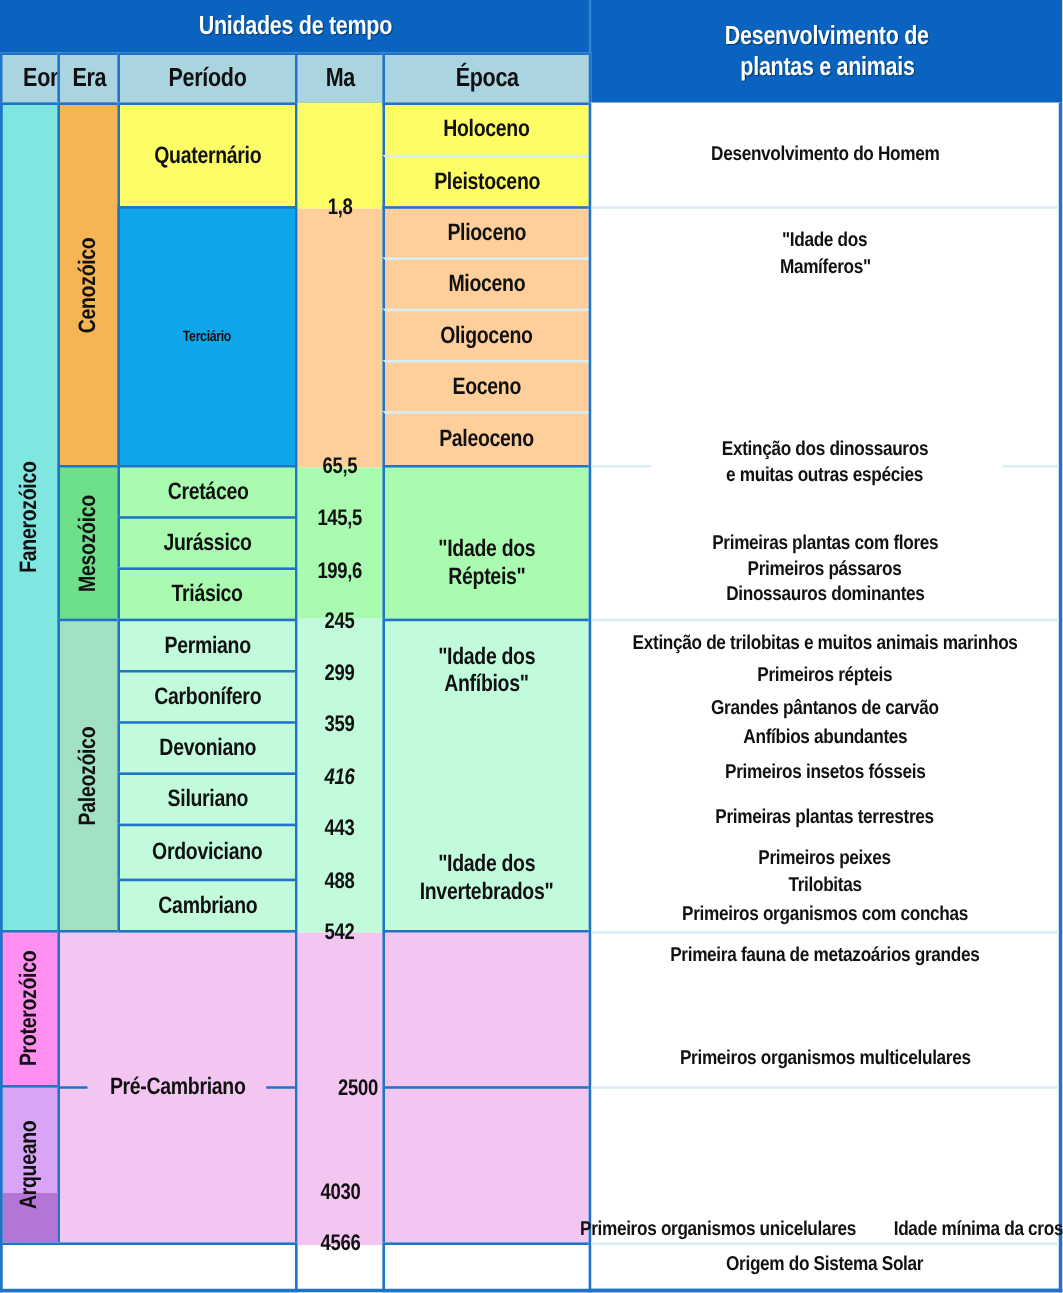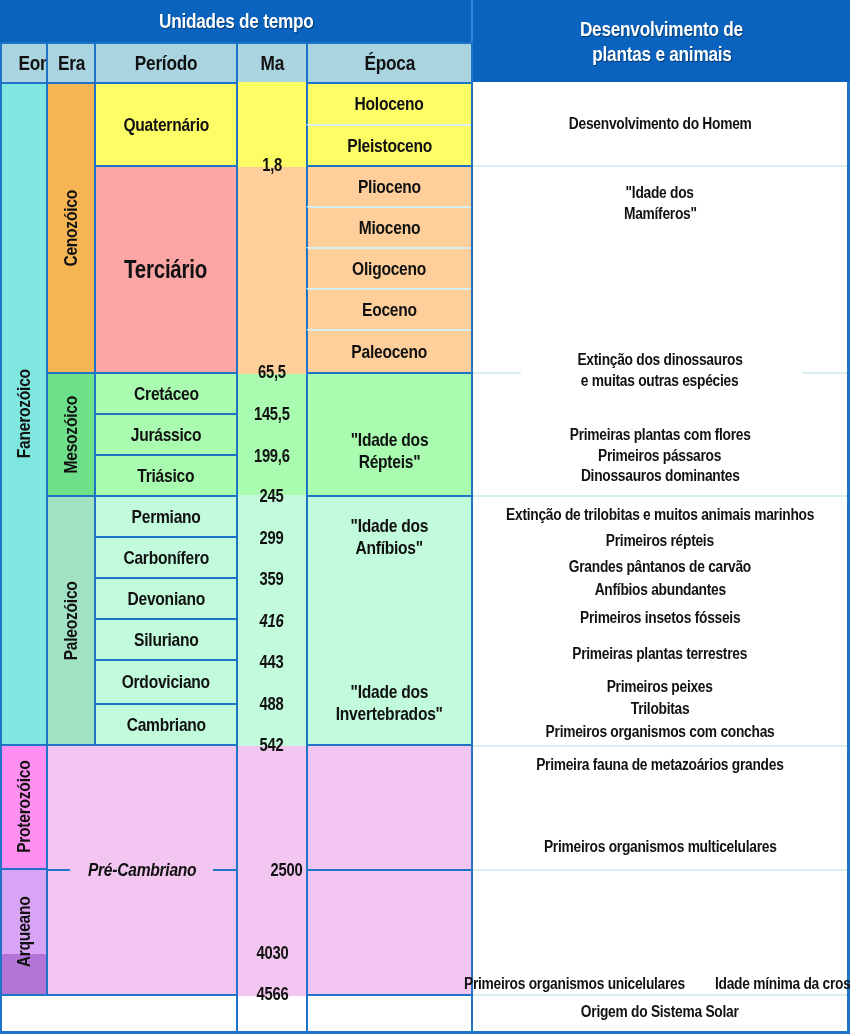--- a/index.html
+++ b/index.html
@@ -66,28 +66,28 @@
 <div class="cell bl vert" style="left:46px;top:372px;width:50px;height:125px;background:#6fe08a;font-size:19px;">
   <span class="cond">Mesozóico</span>
 </div>
 <div class="cell bl vert" style="left:46px;top:495px;width:50px;height:251px;background:#a2e2c2;font-size:19px;">
   <span class="cond">Paleozóico</span>
 </div>
 
 <div class="abs bl" style="left:46px;top:744px;width:192px;height:252px;background:#f2c6f0;"></div>
 <div class="abs" style="left:46px;top:869px;width:24px;height:2px;background:#1f74c8;"></div>
 <div class="abs" style="left:213px;top:869px;width:24px;height:2px;background:#1f74c8;"></div>
-<div class="cell" style="left:66px;top:855px;width:152px;height:30px;font-size:19px;font-style:italic;">
+<div class="cell" style="left:66px;top:855px;width:152px;height:30px;font-size:19px;">
   <span class="cond">Pré-Cambriano</span>
 </div>
 
 <div class="cell bl" style="left:94px;top:82px;width:144px;height:85px;background:#fdfd66;font-size:19px;">
     <span class="cond">Quaternário</span>
   </div>
-<div class="cell bl" style="left:94px;top:165px;width:144px;height:209px;background:#fca5a5;font-size:25px;">
+<div class="cell bl" style="left:94px;top:165px;width:144px;height:209px;background:#0ea5e9;font-size:12px;">
     <span class="cond">Terciário</span>
   </div>
 <div class="cell bl" style="left:94px;top:372px;width:144px;height:43px;background:#a9fbb0;font-size:19px;">
     <span class="cond">Cretáceo</span>
   </div>
 <div class="cell bl" style="left:94px;top:413px;width:144px;height:43px;background:#a9fbb0;font-size:19px;">
     <span class="cond">Jurássico</span>
   </div>
 <div class="cell bl" style="left:94px;top:454px;width:144px;height:43px;background:#a9fbb0;font-size:19px;">
     <span class="cond">Triásico</span>

